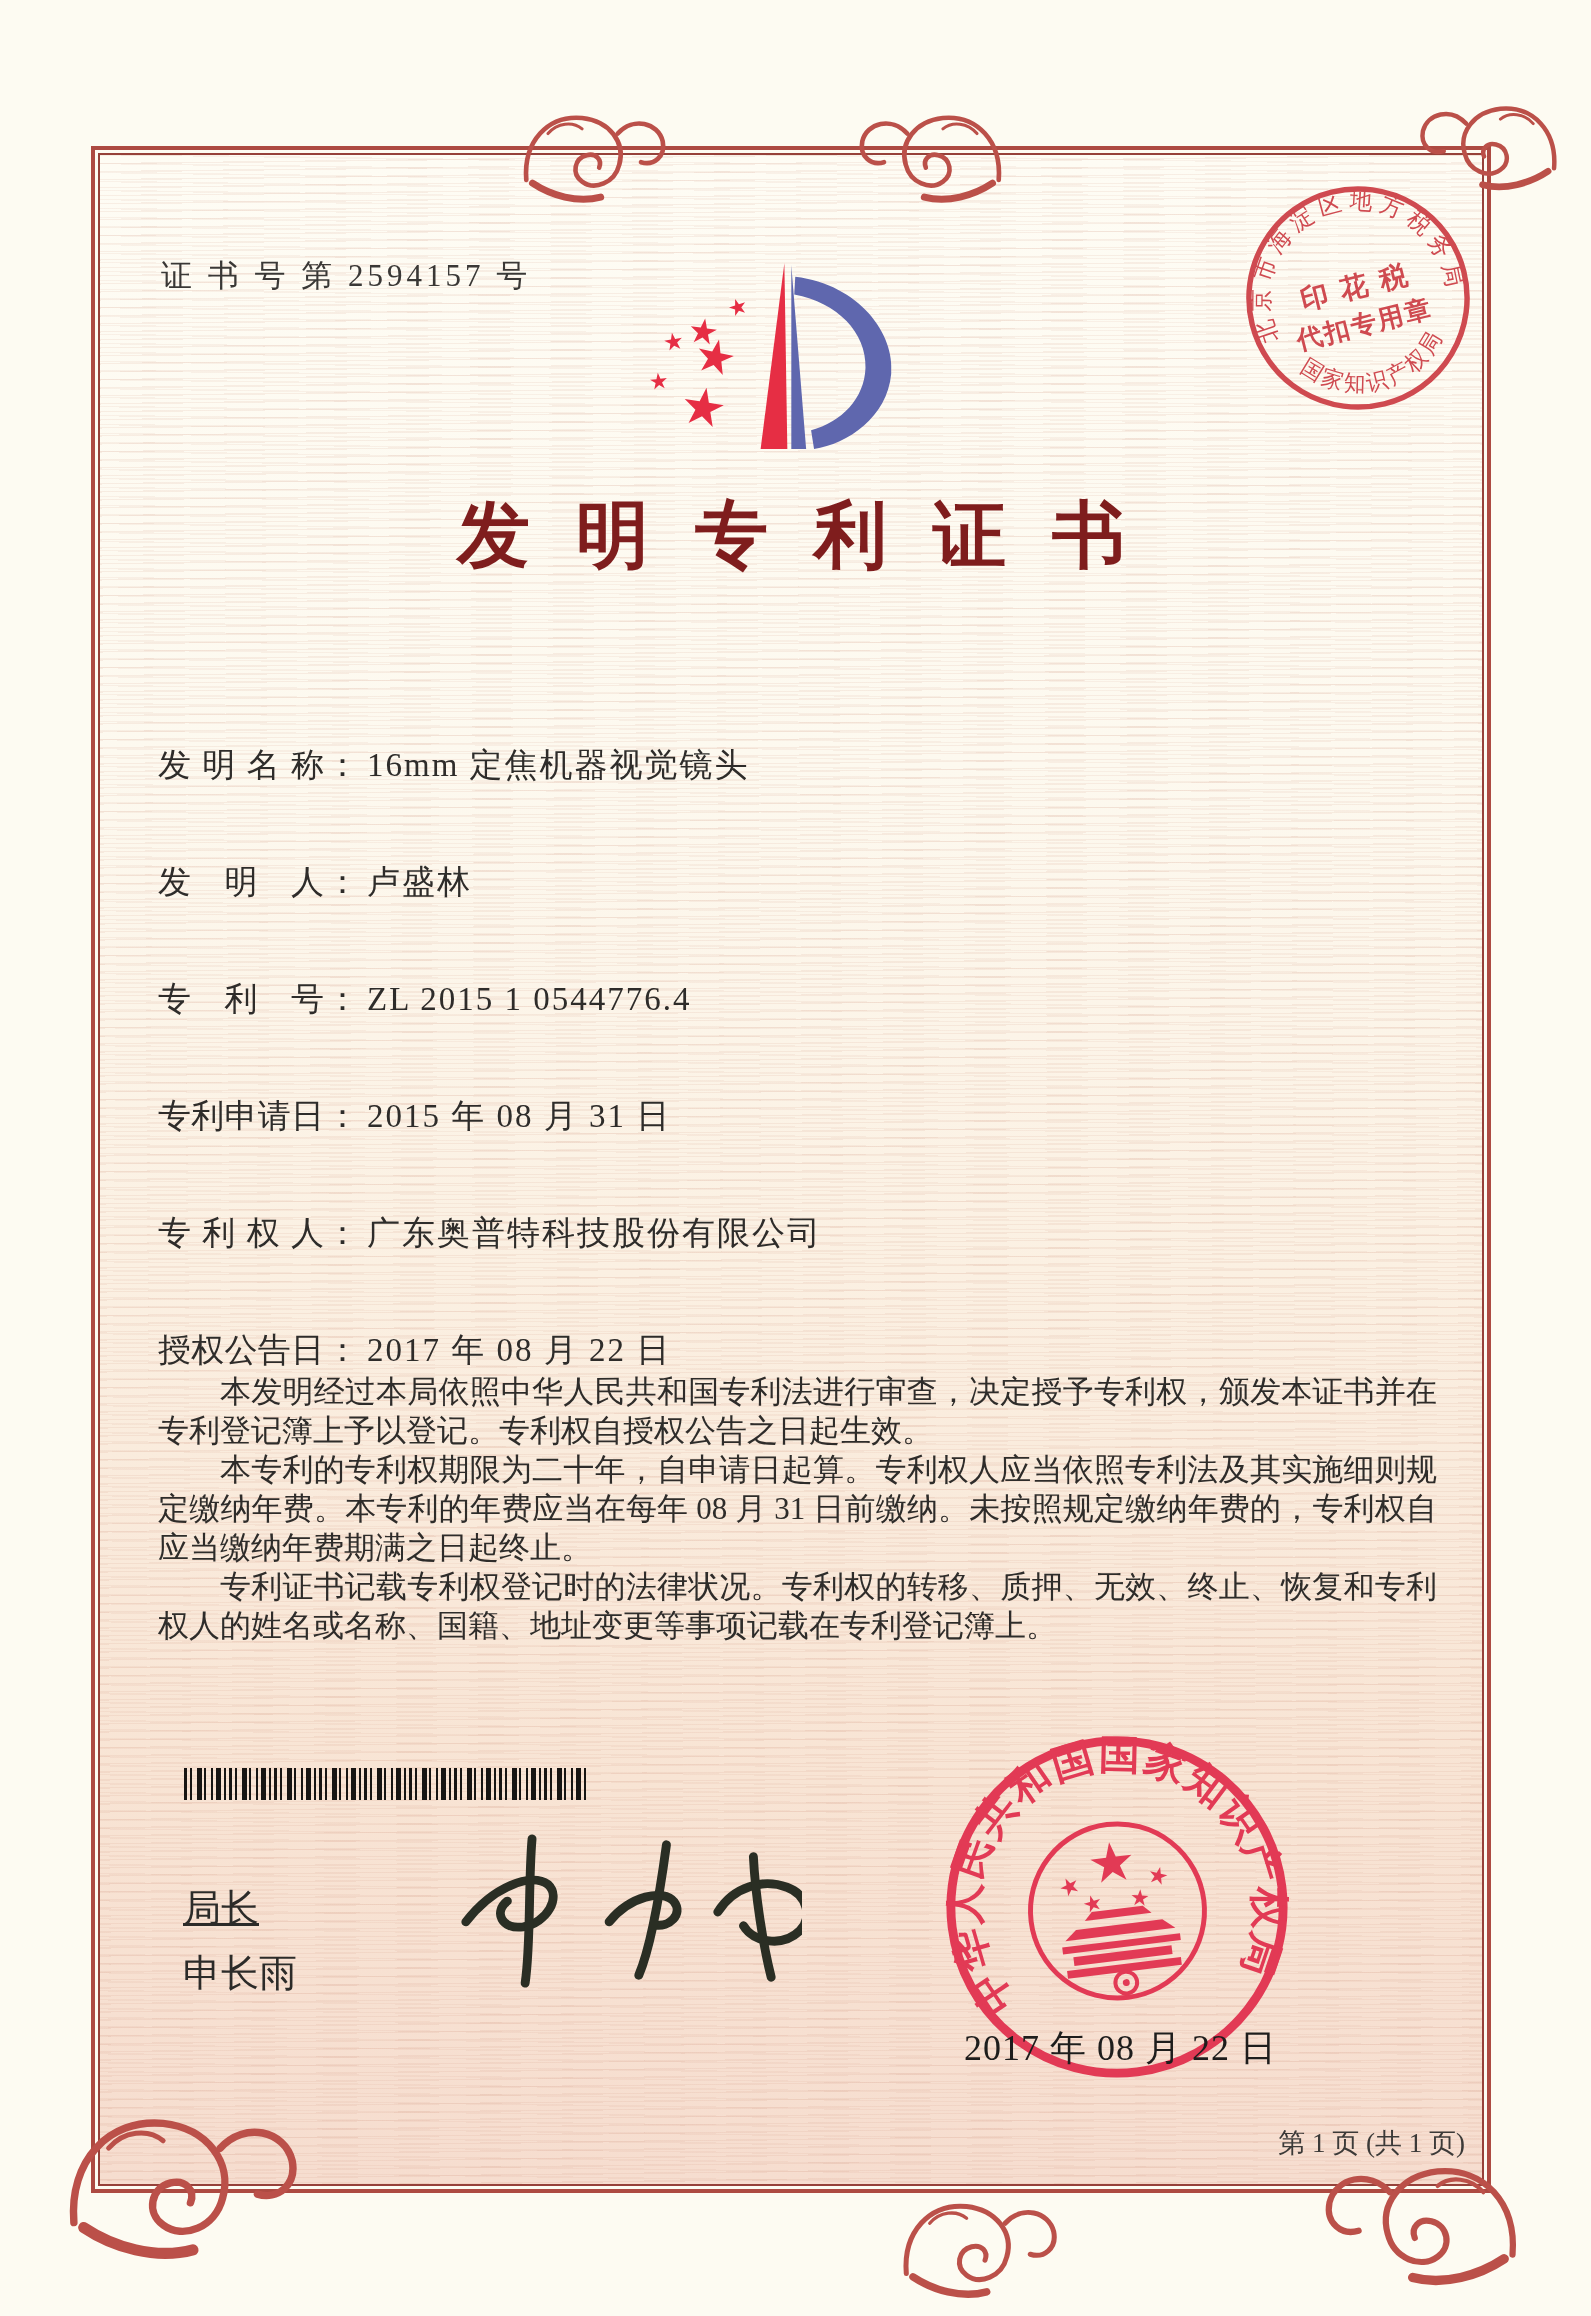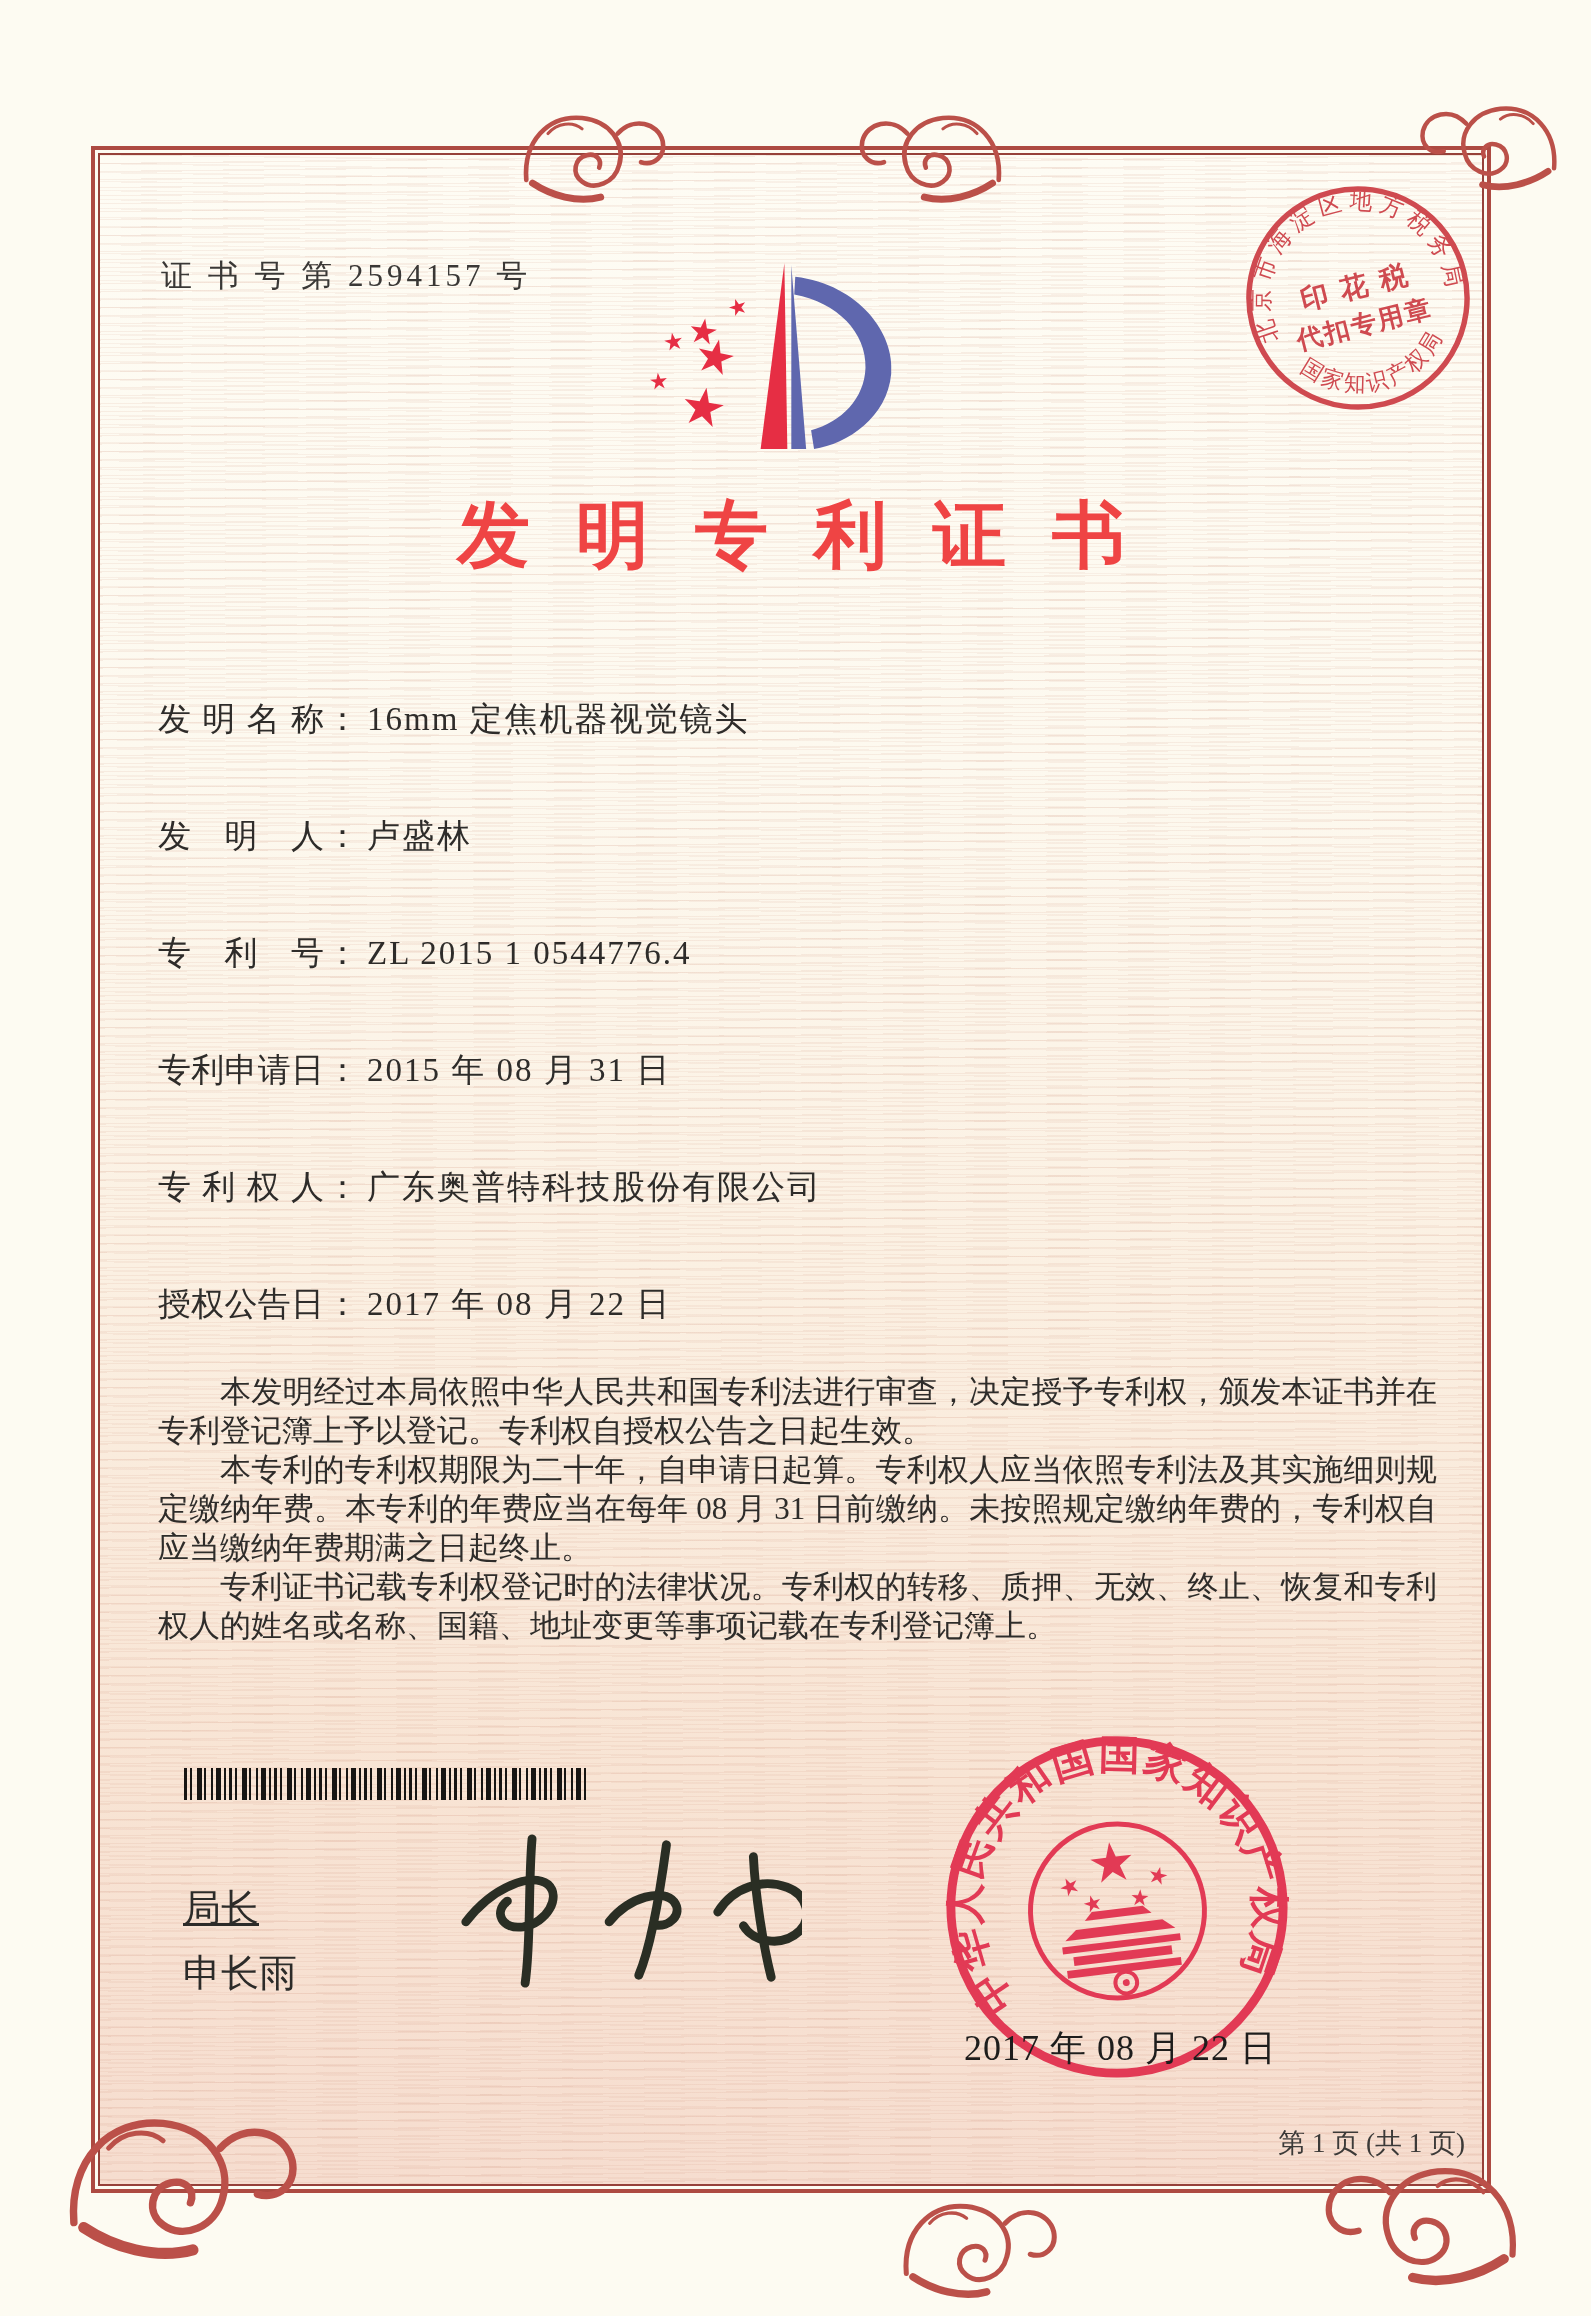--- a/index.html
+++ b/index.html
@@ -27,27 +27,27 @@
 
   .abs{position:absolute;z-index:2;}
 
   
   .cert-no{
     left:161px;top:255px;font-size:31px;letter-spacing:4px;color:#3a3836;
   }
   .title{
     left:91px;top:487px;width:1400px;text-align:center;
     font-size:73px;font-weight:700;letter-spacing:46px;padding-left:46px;
-    box-sizing:border-box;color:#ef4444;
+    box-sizing:border-box;color:#7f1d1d;
   }
 
   
   .fields{left:158px;top:697px;width:1287px;display:flex;flex-direction:column;gap:71px;}
   .field-row{display:flex;align-items:baseline;font-size:33px;height:46px;}
-  .field-label{display:inline-block;width:166px;text-align:justify;text-align-last:justify;}
+  .field-label{display:inline-block;width:166px;text-align:justify;text-align-last:justify;margin-top:46px;}
   .field-colon{margin:0 8px 0 2px;}
   .field-value{letter-spacing:2px;}
 
   
   .body-text{left:158px;top:1372px;width:1279px;font-size:31px;line-height:39px;text-align:justify;}
   .body-text p{margin:0;text-indent:2em;}
 
   
   .barcode{
     left:184px;top:1768px;width:404px;height:32px;

